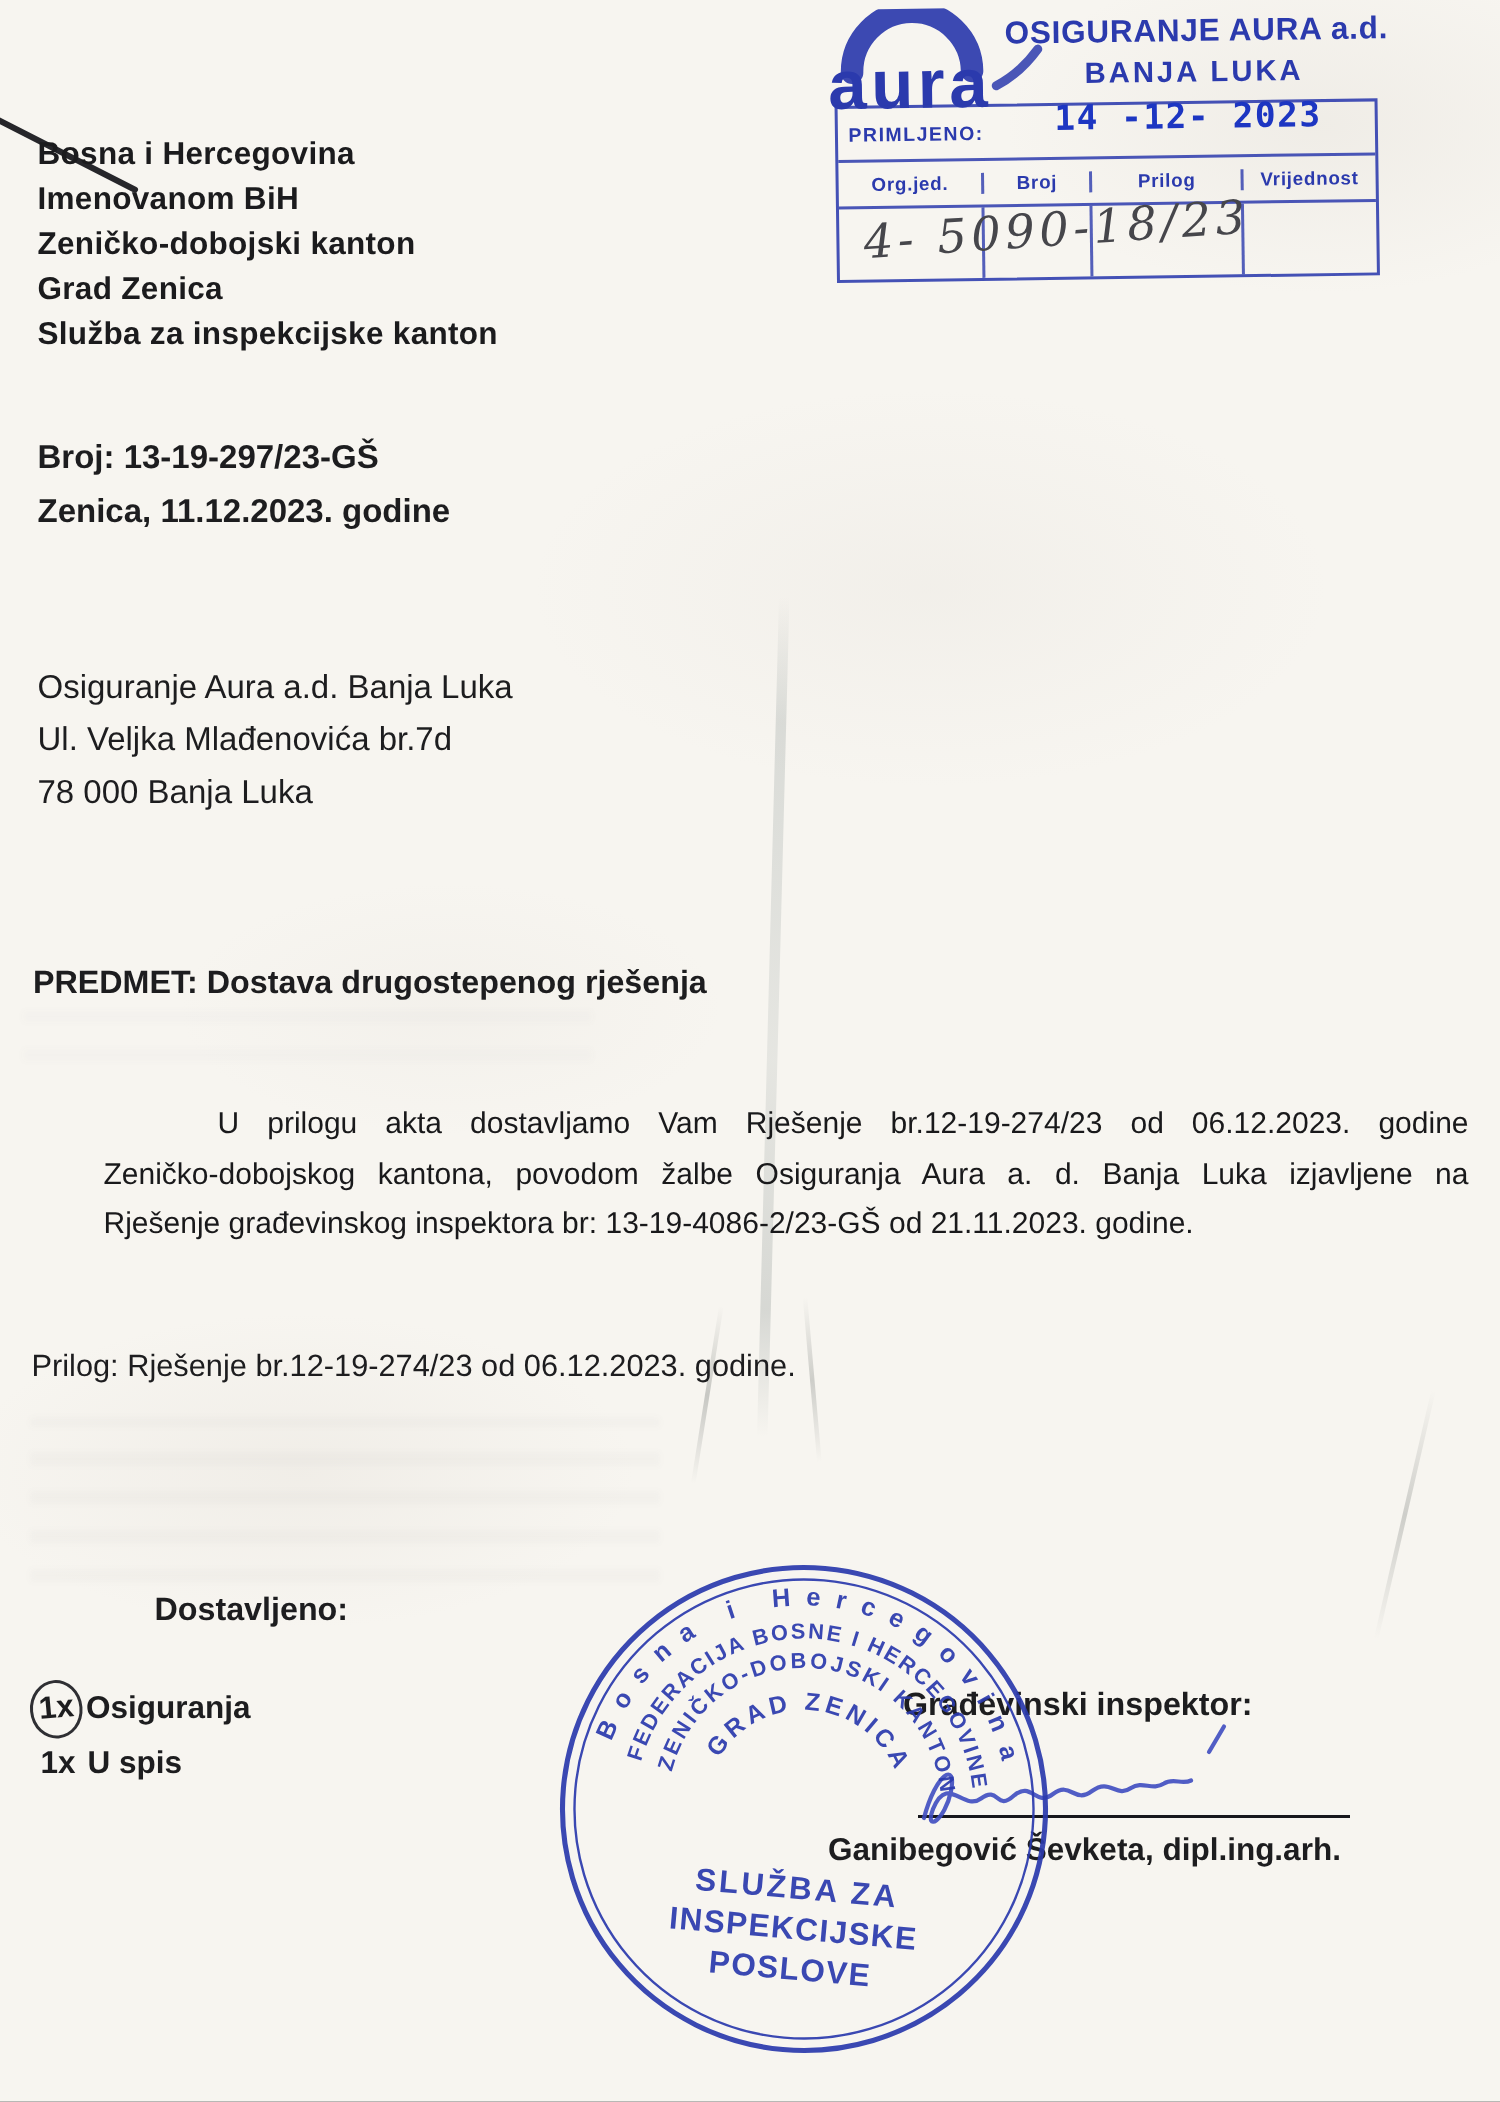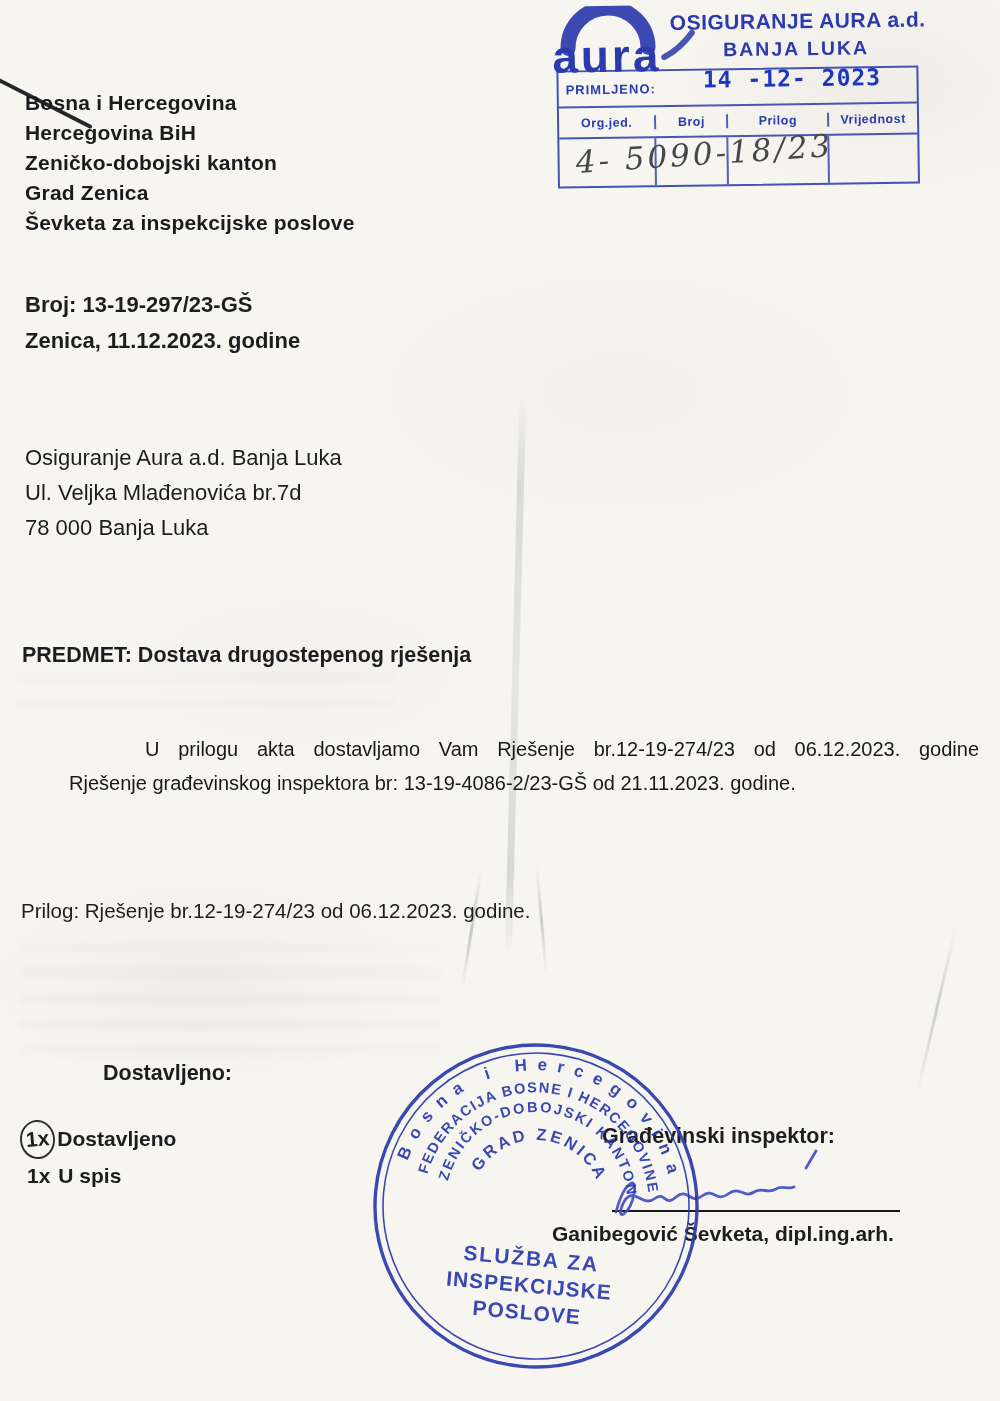--- a/index.html
+++ b/index.html
@@ -105,49 +105,50 @@
           <div class="vc c2"></div>
           <div class="vc c3"></div>
           <div class="vc c4"></div>
         <div class="handwriting">4- 5090-18/23</div>
       </div>
     </div>
   </div>
 
   <div class="abs letterhead">
     <div>Bosna i Hercegovina</div>
-    <div>Hercegovina BiH</div>
+    <div>Imenovanom BiH</div>
     <div>Zeničko-dobojski kanton</div>
     <div>Grad Zenica</div>
-    <div>Ševketa za inspekcijske poslove</div>
+    <div>Služba za inspekcijske kanton</div>
   </div>
 
   <div class="abs refblock">
     <div>Broj: 13-19-297/23-GŠ</div>
     <div>Zenica, 11.12.2023. godine</div>
   </div>
 
   <div class="abs recipient">
     <div>Osiguranje Aura a.d. Banja Luka</div>
     <div>Ul. Veljka Mlađenovića br.7d</div>
     <div>78 000 Banja Luka</div>
   </div>
 
   <div class="abs subject">PREDMET: Dostava drugostepenog rješenja</div>
 
   <div class="abs body-text">
     <div class="body-line first">U prilogu akta dostavljamo Vam Rješenje br.12-19-274/23 od 06.12.2023. godine</div>
+    <div class="body-line">Zeničko-dobojskog kantona, povodom žalbe Osiguranja Aura a. d. Banja Luka izjavljene na</div>
     <div class="body-line last">Rješenje građevinskog inspektora br: 13-19-4086-2/23-GŠ od 21.11.2023. godine.</div>
   </div>
 
   <div class="abs attachment">Prilog: Rješenje br.12-19-274/23 od 06.12.2023. godine.</div>
 
   <div class="abs delivery-title">Dostavljeno:</div>
   <div class="abs delivery-items">
-    <div><span class="qty-circle">1x</span><span>Dostavljeno</span></div>
+    <div><span class="qty-circle">1x</span><span>Osiguranja</span></div>
     <div><span class="qty-plain">1x</span><span>U spis</span></div>
   </div>
 
   <div class="abs role">Građevinski inspektor:</div>
   <svg class="abs sig-svg" width="300" height="80" viewBox="0 0 300 80">
     <path d="M18 66 C26 36 40 28 36 48 C32 68 18 76 24 60 C34 36 44 62 56 53 C68 44 66 62 78 51 C90 41 92 59 104 50 C116 41 118 57 130 48 C142 39 146 53 156 46 C164 41 170 48 178 43 C184 39 190 44 196 41" fill="none" stroke="#3e4dc0" stroke-width="2.8" stroke-linecap="round" opacity=".9"></path>
     <path d="M208 22 L218 5" fill="none" stroke="#3e4dc0" stroke-width="2.8" stroke-linecap="round" opacity=".9"></path>
   </svg>
   <div class="abs sig-line"></div>
   <div class="abs signer-name">Ganibegović Ševketa, dipl.ing.arh.</div>

